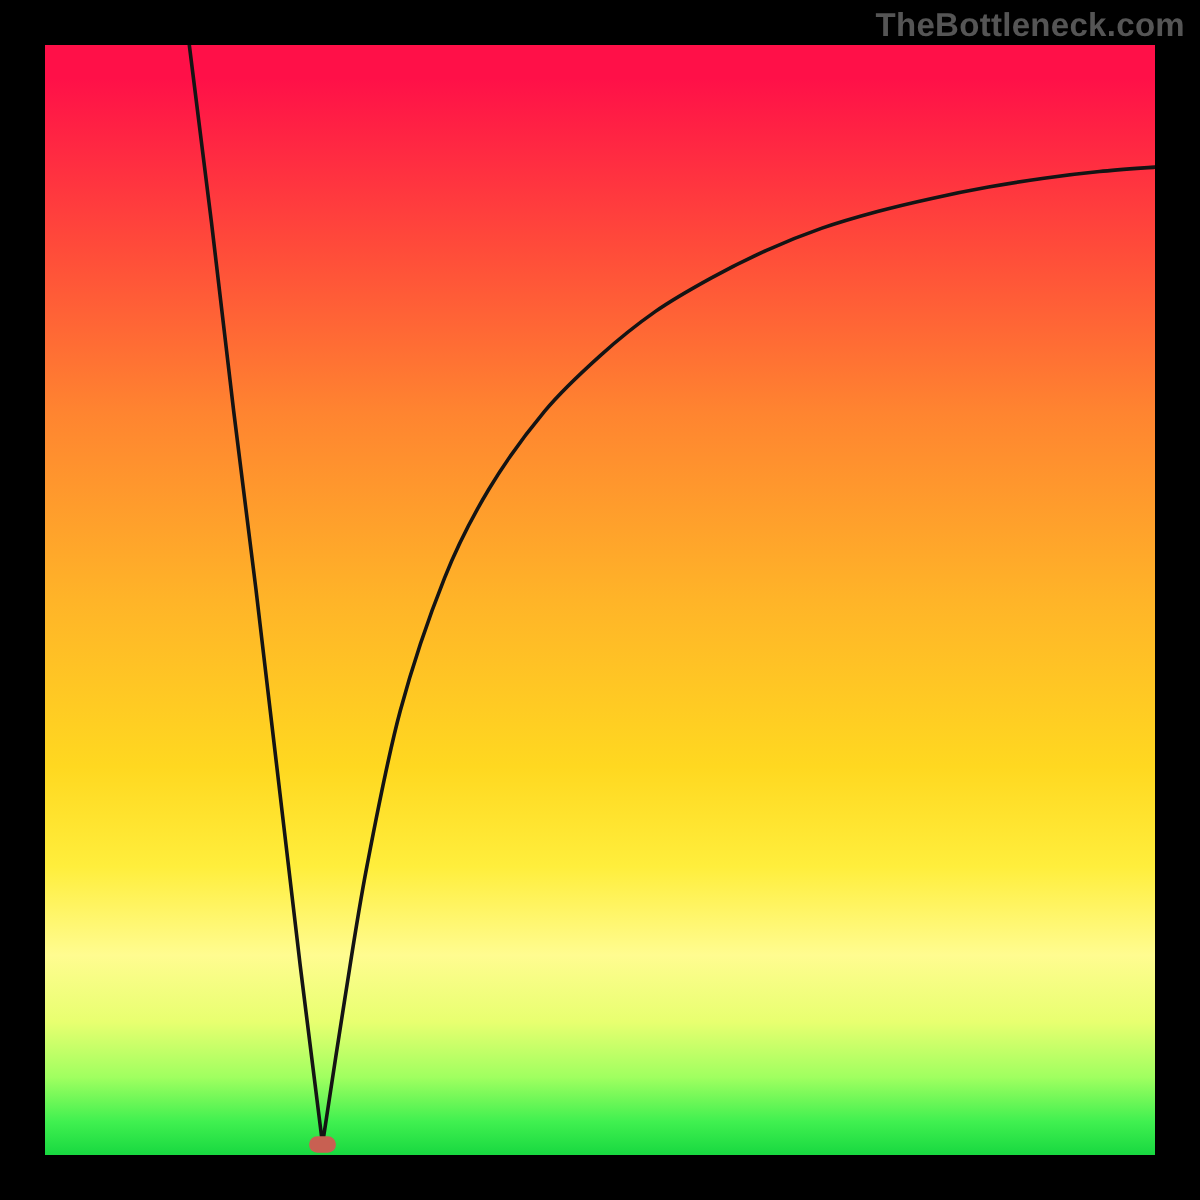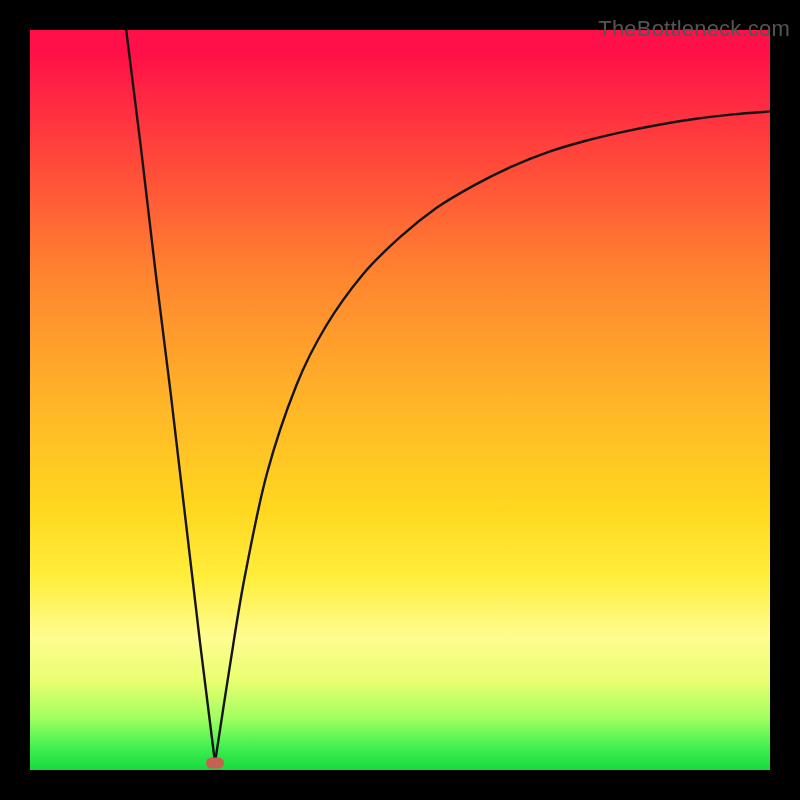--- a/index.html
+++ b/index.html
@@ -27,25 +27,25 @@
       #ffee3c 74%,
       #fffc90 82%,
       #e8ff70 88%,
       #a0ff60 93%,
       #40f050 97%,
       #18d840 100%
     );
   }
   .watermark {
     position: absolute;
-    top: 16px;
+    top: 4px;
     right: 10px;
     color: #555;
     font-size: 22px;
-    font-weight: 400;
+    font-weight: 700;
     letter-spacing: 0.2px;
     z-index: 5;
   }
   svg.curve {
     position: absolute;
     left: 0;
     top: 0;
     width: 740px;
     height: 740px;
   }

